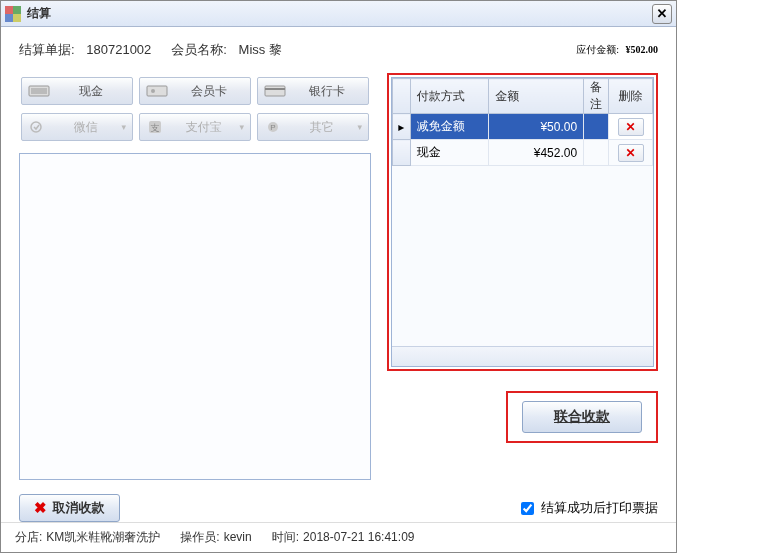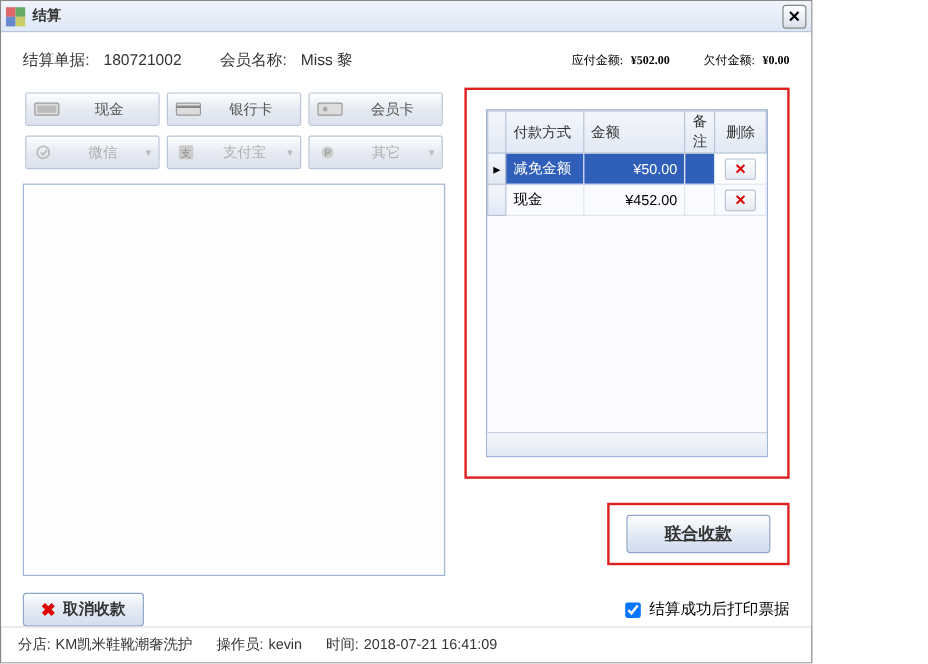--- a/index.html
+++ b/index.html
@@ -25,21 +25,21 @@
   .titlebar .spacer { flex:1; }
   .close-btn {
     width:20px; height:20px; border:1px solid #888; border-radius:3px;
     background:linear-gradient(#fff,#d8dfeb); color:#000;
     display:flex; align-items:center; justify-content:center;
     font-weight:bold; cursor:pointer; font-size:13px;
   }
   .body { flex:1; padding:14px 18px 0 18px; display:flex; flex-direction:column; background:#fff; }
 
   .header-row { display:flex; align-items:center; margin-bottom:14px; font-size:13px; }
-  .header-left { flex:1; display:flex; gap:32px; align-items:flex-start; }
+  .header-left { flex:1; display:flex; gap:20px; align-items:flex-start; }
   .header-left .lbl { color:#333; }
   .header-left .val { color:#333; margin-left:8px; }
   .header-right { display:flex; gap:28px; align-items:center; font-size:10px; font-family: SimSun, serif; }
   .header-right .k { color:#000; }
   .header-right .v { color:#000; font-weight:bold; margin-left:4px; }
 
   .main { display:flex; gap:16px; flex:1; min-height:0;justify-content:center; }
   .left-col { flex:0 0 352px; display:flex; flex-direction:column; }
   .pay-buttons { display:grid; grid-template-columns:repeat(3,1fr); gap:8px 6px; padding:4px 2px 8px 2px; }
   .pay-btn {
@@ -52,21 +52,21 @@
   .pay-btn .ic { width:22px; height:16px; display:flex; align-items:center; justify-content:center; }
   .pay-btn .ic svg { width:22px; height:16px; }
   .pay-btn .txt { flex:1; text-align:center; }
   .pay-btn .chev { font-size:9px; color:#bbb; }
   .left-list {
     flex:1; border:1px solid #9fb4d6; background:#fcfdff; margin-top:4px;
   }
 
   .right-col { flex:1; display:flex; flex-direction:column; }
   .grid-wrap {
-    border:2px solid #e02020; background:#fff; padding:16px; flex:0 0 auto;
+    border:2px solid #e02020; background:#fff; padding:2px; flex:0 0 auto;
   }
   .grid-inner { border:1px solid #9fb4d6; background:#f9fbfe; height:290px; display:flex; flex-direction:column; }
   table.grid { width:100%; border-collapse:collapse; }
   table.grid th {
     background:linear-gradient(#f3f6fc,#e2e9f5); border:1px solid #b8c4d8;
     font-weight:normal; color:#333; height:22px; text-align:left; padding:0 6px;
   }
   table.grid td { border:1px solid #e0e6f0; height:26px; padding:0 6px; }
   table.grid th.rowhead, table.grid td.rowhead {
     width:18px; background:linear-gradient(#f3f6fc,#e2e9f5); text-align:center; padding:0;
@@ -134,56 +134,52 @@
         <div>
           <span class="lbl">会员名称:</span>
           <span class="val">Miss 黎</span>
         </div>
       </div>
       <div class="header-right">
         <div>
           <span class="k">应付金额:</span>
           <span class="v">¥502.00</span>
         </div>
-        <div>
-          <span class="k">欠付金额:</span>
-          <span class="v">¥0.00</span>
-        </div>
       </div>
     </div>
 
     <div class="main">
       <div class="left-col">
         <div class="pay-buttons">
           <div class="pay-btn">
             <span class="ic">
                 <svg viewBox="0 0 22 16">
                   <rect x="1" y="3" width="20" height="10" rx="1" fill="#ddd" stroke="#999"></rect>
                   <rect x="3" y="5" width="16" height="6" fill="#bbb"></rect>
                 </svg>
               </span>
             <span class="txt">现金</span>
           </div>
           <div class="pay-btn">
             <span class="ic">
                 <svg viewBox="0 0 22 16">
                   <rect x="1" y="3" width="20" height="10" rx="1" fill="#ddd" stroke="#999"></rect>
+                  <circle cx="7" cy="8" r="2" fill="#aaa"></circle>
+                </svg>
+              </span>
+            <span class="txt">会员卡</span>
+          </div>
+          <div class="pay-btn">
+            <span class="ic">
+                <svg viewBox="0 0 22 16">
+                  <rect x="1" y="3" width="20" height="10" rx="1" fill="#ddd" stroke="#999"></rect>
                   <rect x="1" y="5" width="20" height="2" fill="#888"></rect>
                 </svg>
               </span>
             <span class="txt">银行卡</span>
-          </div>
-          <div class="pay-btn">
-            <span class="ic">
-                <svg viewBox="0 0 22 16">
-                  <rect x="1" y="3" width="20" height="10" rx="1" fill="#ddd" stroke="#999"></rect>
-                  <circle cx="7" cy="8" r="2" fill="#aaa"></circle>
-                </svg>
-              </span>
-            <span class="txt">会员卡</span>
           </div>
           <div class="pay-btn disabled">
             <span class="ic">
                 <svg viewBox="0 0 22 16">
                   <circle cx="8" cy="8" r="5" fill="none" stroke="#bbb" stroke-width="1.5"></circle>
                   <path d="M6 8 l2 2 l3 -4" fill="none" stroke="#bbb" stroke-width="1.5"></path>
                 </svg>
               </span>
             <span class="txt">微信</span>
             <span class="chev">▾</span>

